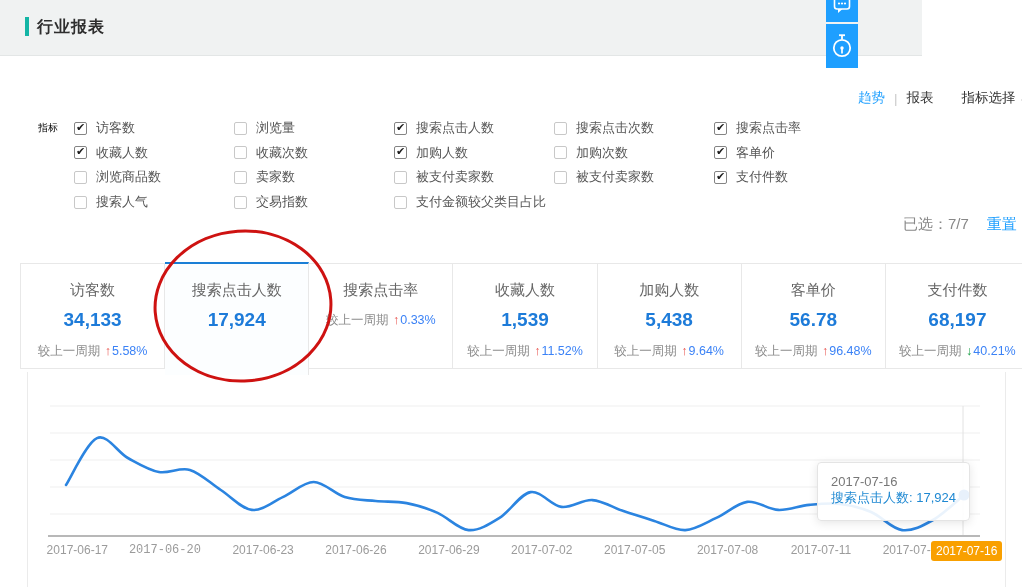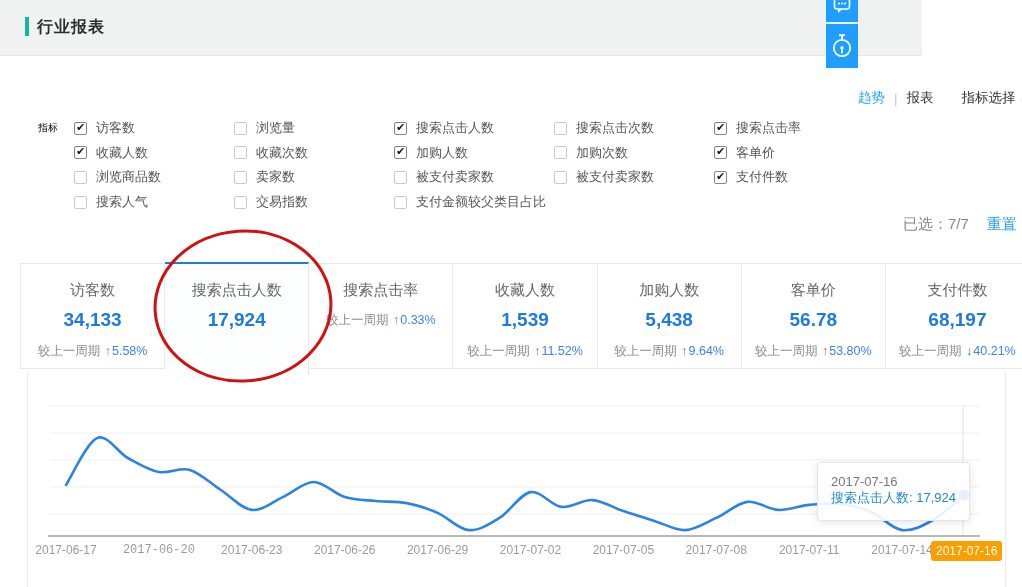--- a/index.html
+++ b/index.html
@@ -42,21 +42,21 @@
   .arrow{font-weight:bold;margin:0 1px}
   .arrow.up{color:#e8544f}
   .arrow.down{color:#21a24c}
   .pct{color:#3b82f6;font-weight:normal}
   
   .annot{position:absolute;left:150px;top:226px;z-index:10;pointer-events:none}
   
   .chart-panel{position:absolute;left:27px;top:372px;width:977px;height:215px;border-left:1px solid #ebebeb;border-right:1px solid #ebebeb}
   .chart-svg{position:absolute;left:0;top:372px;z-index:1}
   .xlabels{position:absolute;left:0;top:543px;width:1022px;height:20px;font-size:12px;color:#9b9b9b;z-index:1}
-  .tick{position:absolute;width:84px;text-align:center;white-space:nowrap}
+  .tick{position:absolute;width:84px;text-align:right;white-space:nowrap}
   .date-badge{position:absolute;left:931px;top:541px;background:#f9a000;color:#fff;font-size:12px;padding:3px 5px;border-radius:3px;z-index:6;white-space:nowrap}
   .tooltip{position:absolute;left:817px;top:462px;padding:11px 13px 13px;background:rgba(255,255,255,0.9);border:1px solid #e4e4e4;border-radius:4px;box-shadow:0 2px 10px rgba(0,0,0,0.10);z-index:5;font-size:13px}
   .tt-date{color:#777;white-space:nowrap}
   .tt-val{color:#1e88d2;white-space:nowrap}
 </style>
 </head>
 <body>
 
 <div class="page-header">
   <div class="accent"></div>
@@ -202,21 +202,21 @@
       <div class="card-sub"><span>较上一周期 </span><span class="arrow up">↑</span><span class="pct">11.52%</span></div>
     </div>
     <div class="card">
       <div class="card-title">加购人数</div>
       <div class="card-value">5,438</div>
       <div class="card-sub"><span>较上一周期 </span><span class="arrow up">↑</span><span class="pct">9.64%</span></div>
     </div>
     <div class="card">
       <div class="card-title">客单价</div>
       <div class="card-value">56.78</div>
-      <div class="card-sub"><span>较上一周期 </span><span class="arrow up">↑</span><span class="pct">53.80%</span></div>
+      <div class="card-sub"><span>较上一周期 </span><span class="arrow up">↑</span><span class="pct">96.48%</span></div>
     </div>
     <div class="card">
       <div class="card-title">支付件数</div>
       <div class="card-value">68,197</div>
       <div class="card-sub"><span>较上一周期 </span><span class="arrow down">↓</span><span class="pct">40.21%</span></div>
     </div>
   </div>
 
 <svg class="annot" width="188" height="160">
   <ellipse cx="93" cy="80" rx="88" ry="75" transform="rotate(-4 93 80)" fill="none" stroke="#ce1211" stroke-width="3"></ellipse>

